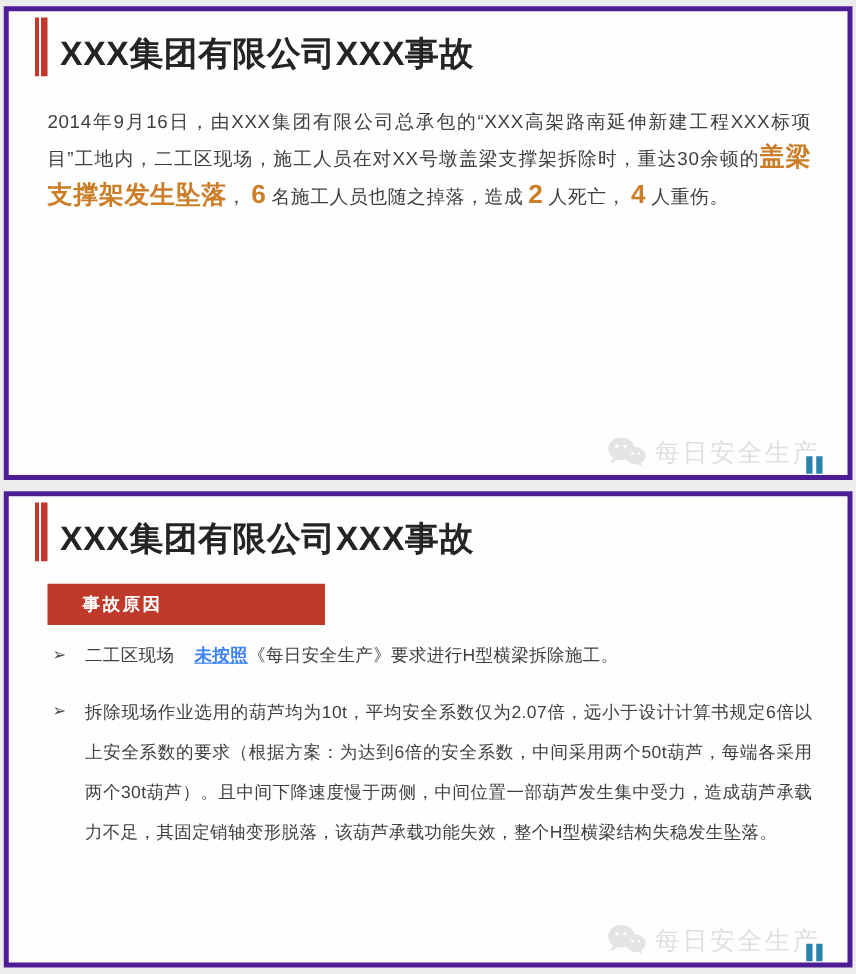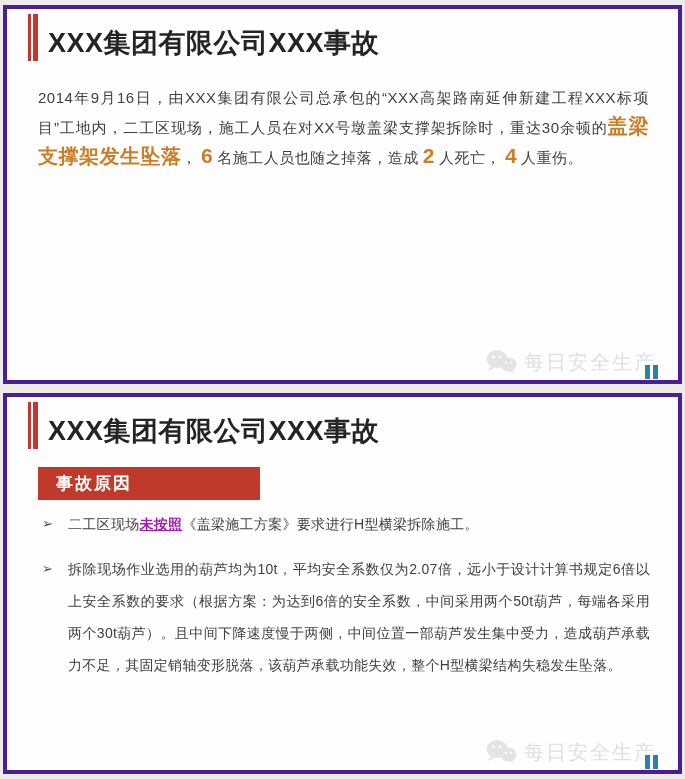--- a/index.html
+++ b/index.html
@@ -47,33 +47,34 @@
   }
   .seg-normal { color: #3f3f3f; }
   .seg-highlight-large {
     color: #cc7d28; font-weight: bold; font-size: 20px;
   }
   .seg-highlight-num {
     color: #cc7d28; font-weight: bold; font-size: 21px;
     padding: 0 4px;
   }
   .seg-highlight-underline {
-    color: #a21caf; font-weight: bold;
+    color: #3b82f6; font-weight: bold;
     text-decoration: underline;
+    margin-left: 16px;
   }
 
   .section-banner {
     margin: 14px 0 0 31px;
     width: 222px; height: 33px;
     background: #bf3a2b;
     color: #ffffff;
-    font-size: 17px;
+    font-size: 14px;
     font-weight: bold;
     line-height: 33px;
-    padding-left: 18px;
+    padding-left: 28px;
     letter-spacing: 2px;
   }
 
   .bullets { margin: 8px 28px 0 35px; }
   .bullet { display: flex; margin-bottom: 13px; }
   .bullet-marker {
     flex: 0 0 26px;
     font-size: 13px;
     color: #4a4a4a;
     line-height: 32px;
@@ -147,21 +148,21 @@
   <div class="title-row">
     <span class="red-bar"></span>
     <h1 class="slide-title">XXX集团有限公司XXX事故</h1>
   </div>
 
   <div class="section-banner">事故原因</div>
 
   <div class="bullets">
       <div class="bullet">
         <span class="bullet-marker">➢</span>
-        <span class="bullet-body"><span class="seg-normal">二工区现场</span><span class="seg-highlight-underline">未按照</span><span class="seg-normal">《盖梁施工方案》要求进行H型横梁拆除施工。</span></span>
+        <span class="bullet-body"><span class="seg-normal">二工区现场</span><span class="seg-highlight-underline">未按照</span><span class="seg-normal">《每日安全生产》要求进行H型横梁拆除施工。</span></span>
       </div>
       <div class="bullet">
         <span class="bullet-marker">➢</span>
         <span class="bullet-body"><span class="seg-normal">拆除现场作业选用的葫芦均为10t，平均安全系数仅为2.07倍，远小于设计计算书规定6倍以上安全系数的要求（根据方案：为达到6倍的安全系数，中间采用两个50t葫芦，每端各采用两个30t葫芦）。且中间下降速度慢于两侧，中间位置一部葫芦发生集中受力，造成葫芦承载力不足，其固定销轴变形脱落，该葫芦承载功能失效，整个H型横梁结构失稳发生坠落。</span></span>
       </div>
     </div>
 
   <div class="watermark">
     <svg class="wm-icon" width="32" height="25" viewBox="0 0 32 25">
       <ellipse cx="12" cy="10" rx="10.5" ry="9" fill="#e4e4e4"></ellipse>

